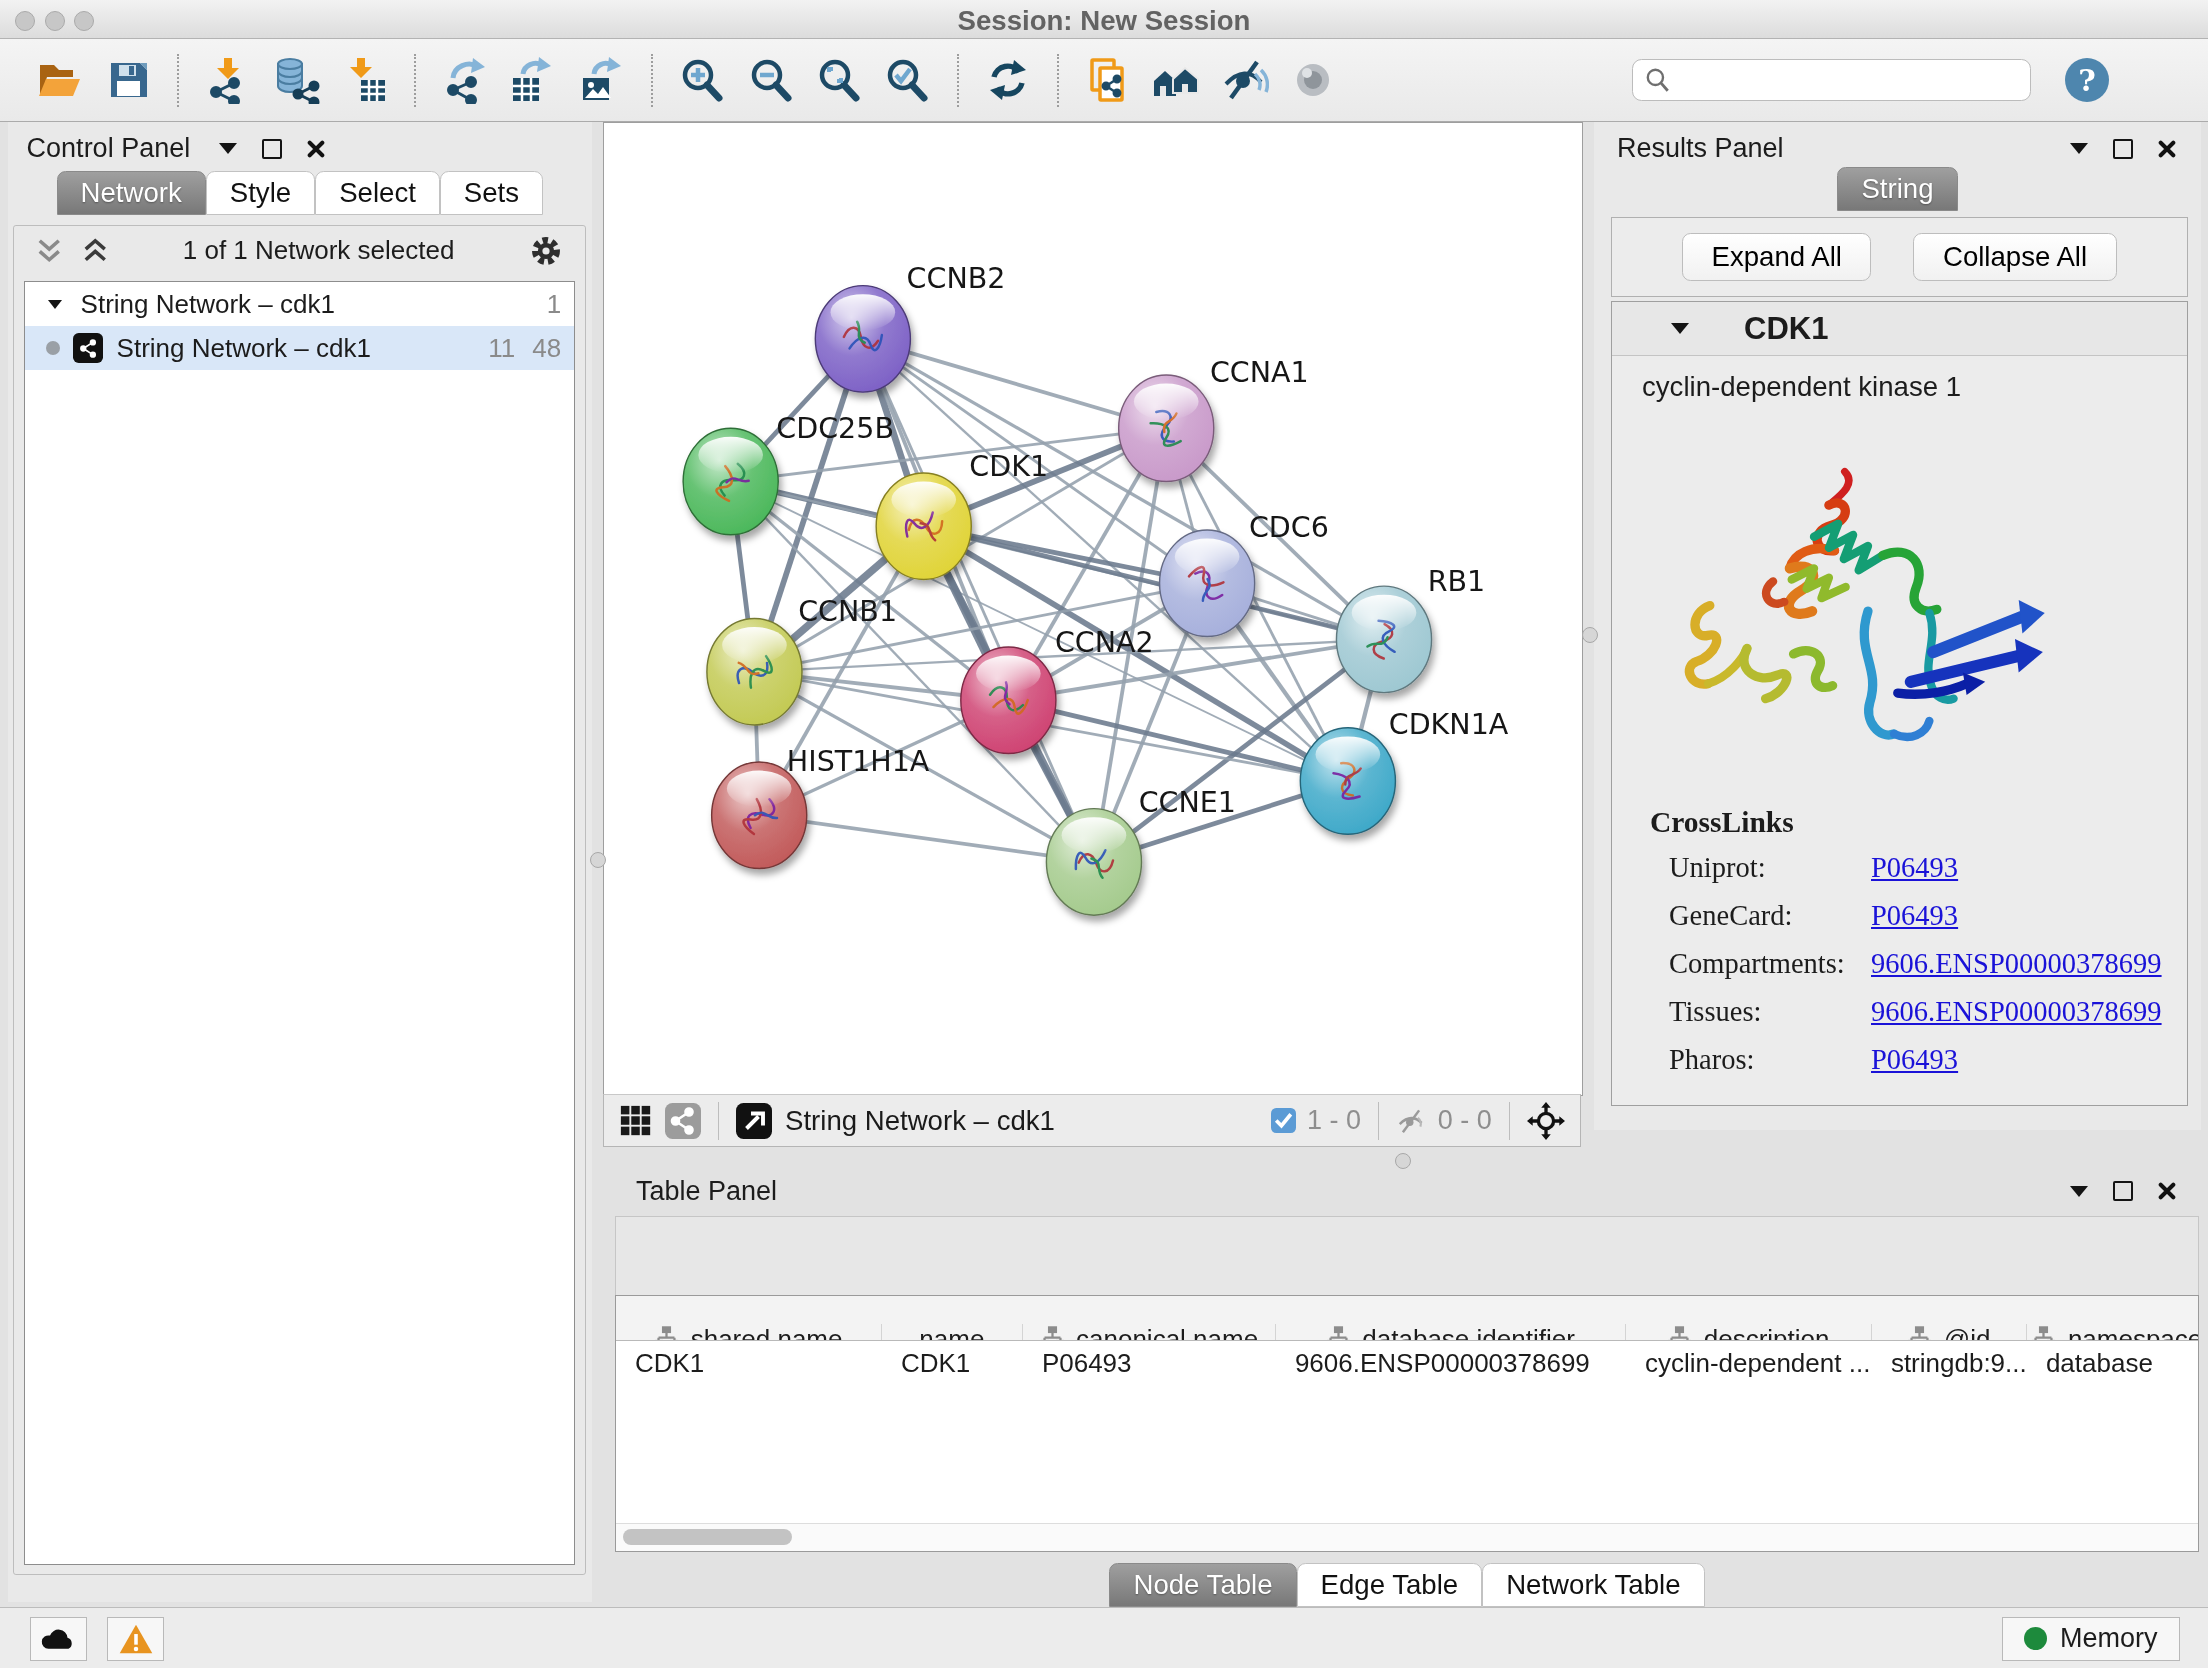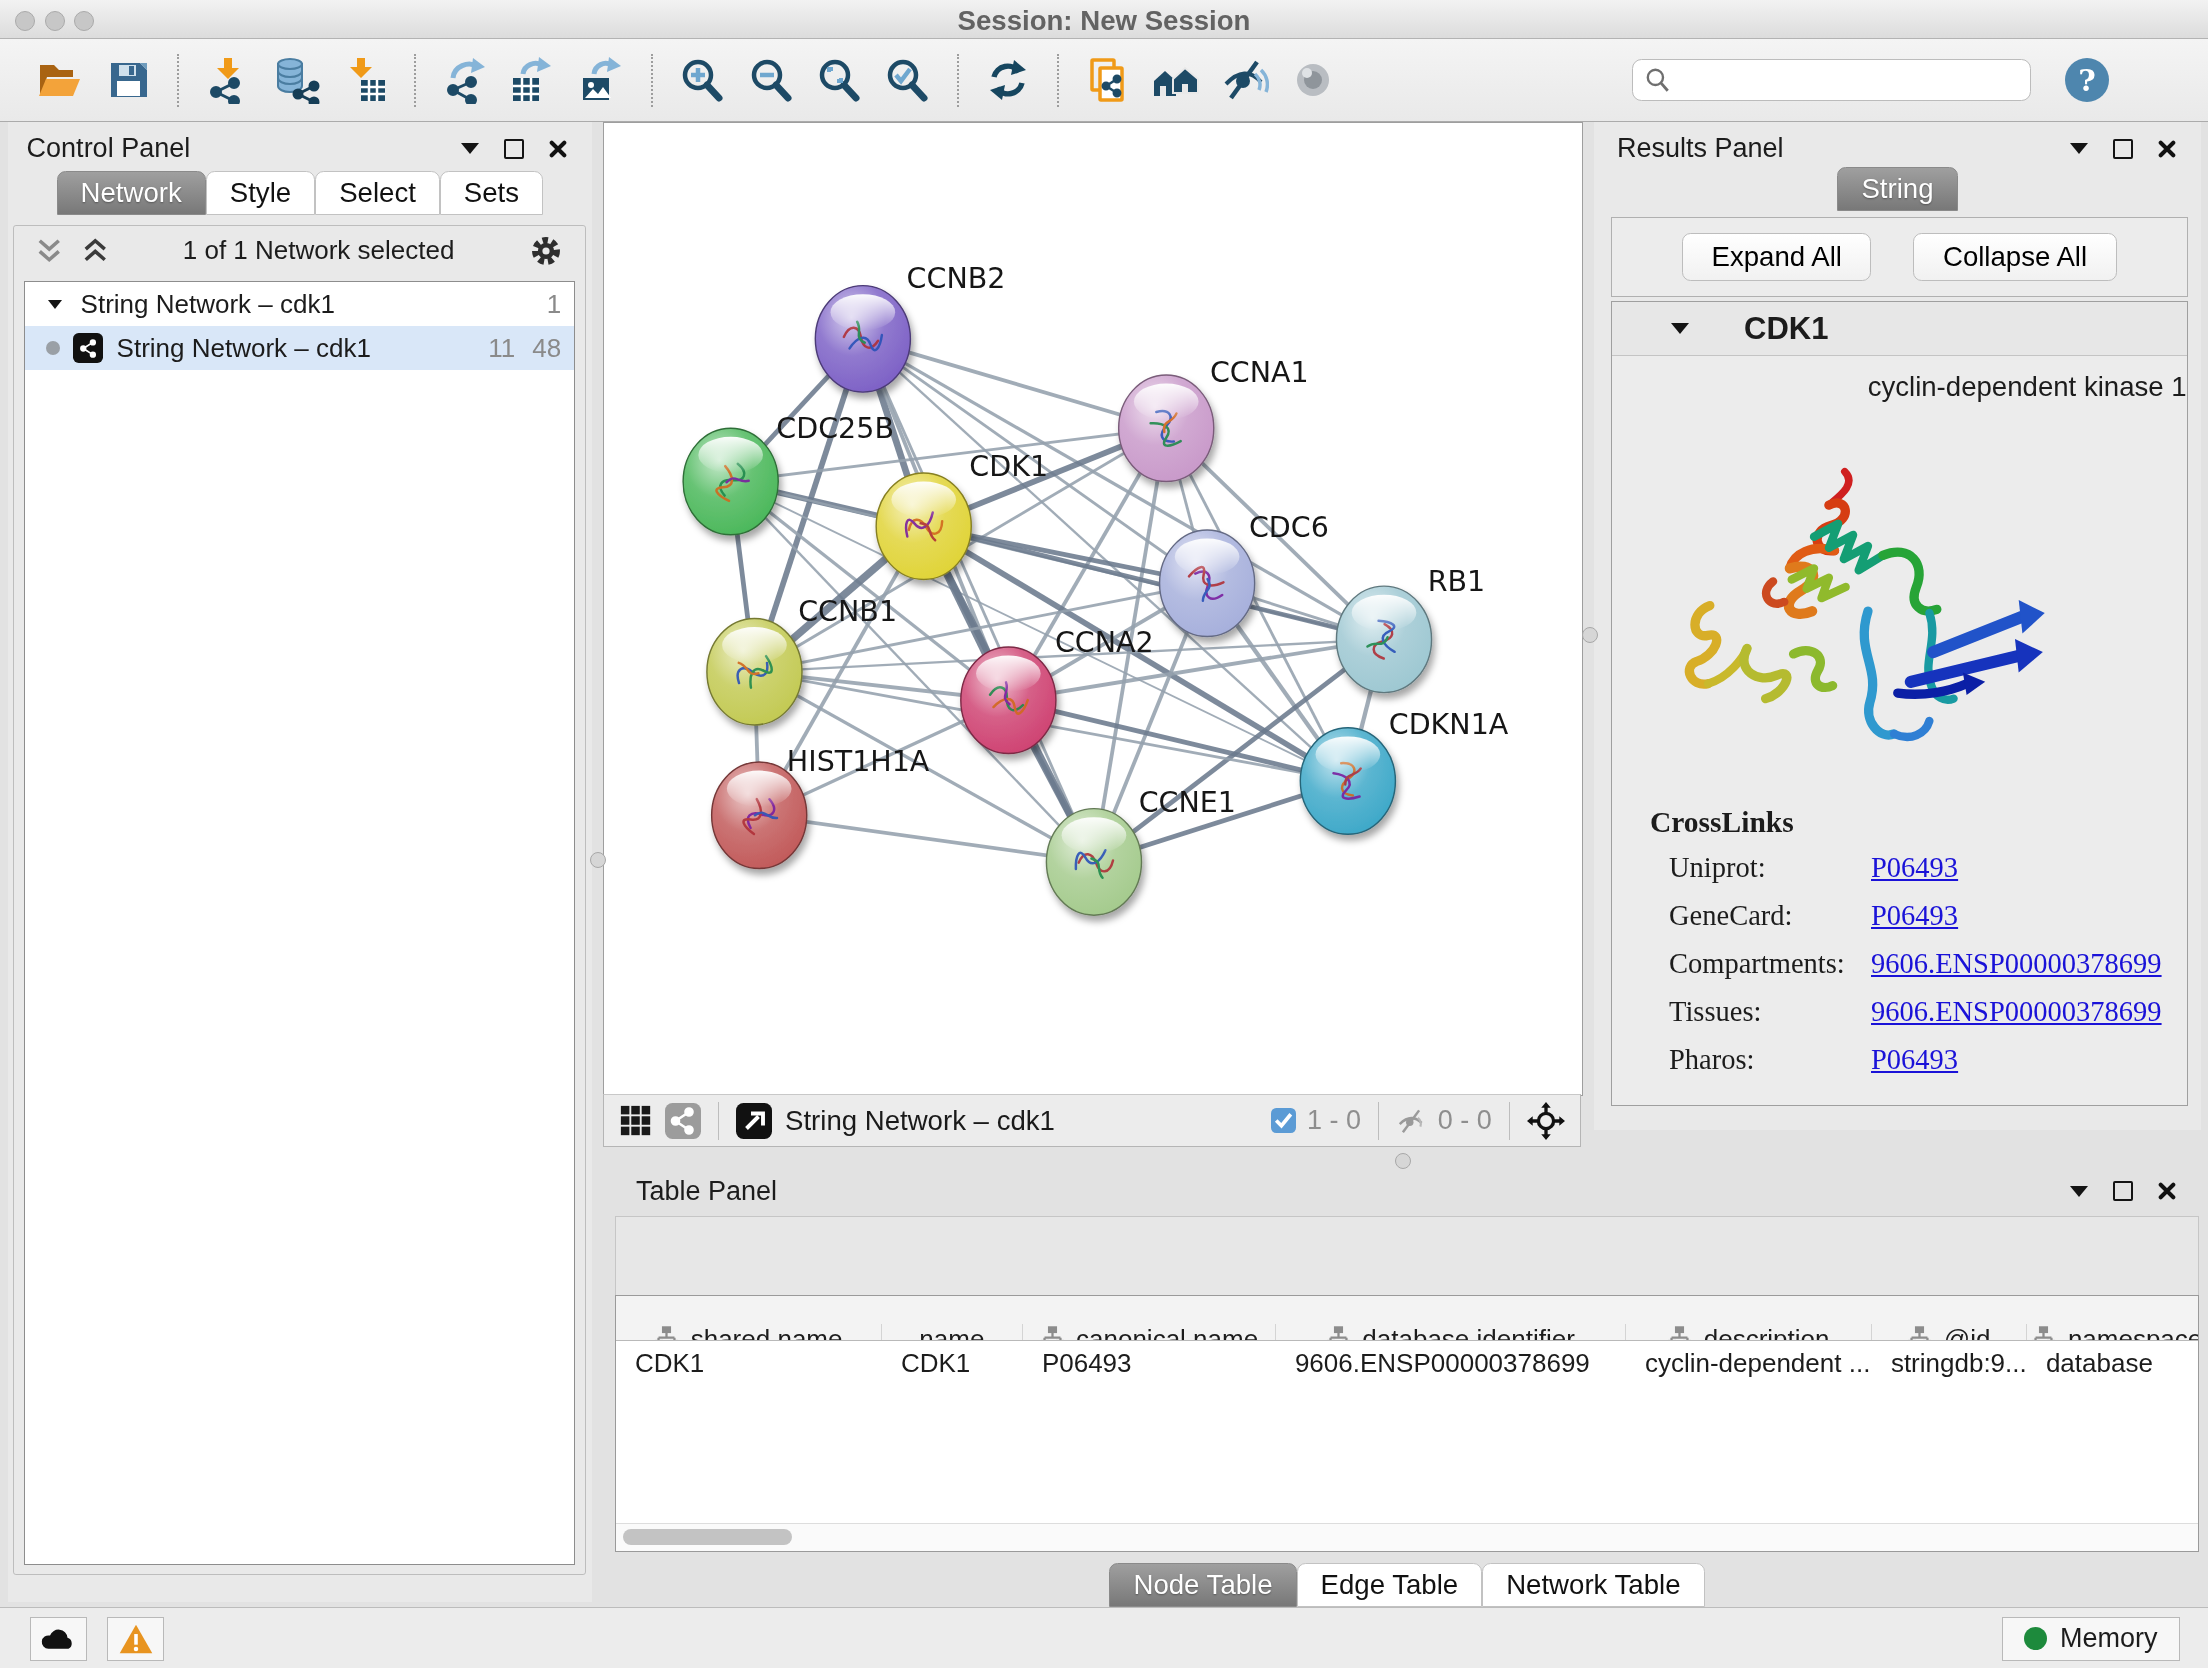--- a/index.html
+++ b/index.html
@@ -38,21 +38,21 @@
     border-top:11.4px solid #141414;}
   .float-ico{width:16px;height:16px;border:2.9px solid #141414;border-radius:1.9px;}
   .x-ico svg{width:18px;height:18px;display:block;}
   
   .tab{background:#fff;border:1px solid #c2c2c2;border-radius:8.6px 8.6px 0 0;
     padding:4.8px 23px;font-size:27.6px;color:#111;position:relative;top:1px;}
   .tab.active{background:linear-gradient(#9f9f9f,#787878);color:#fff;border-color:#8a8a8a;
     text-shadow:0 1px 1.9px rgba(0,0,0,.35);}
   
   #control-panel{position:absolute;left:7.6px;top:0;width:584px;height:1480px;background:#e9e9e9;}
-  #cp-head{display:flex;align-items:center;justify-content:space-between;
+  #cp-head{display:flex;align-items:center;
     padding:11.4px 25px 5.7px 19px;gap:29px;}
   #cp-tabs{display:flex;margin-left:49px;}
   #cp-body{position:absolute;left:5.7px;right:5.7px;top:103px;bottom:27px;
     border:1px solid #bdbdbd;background:#e9e9e9;border-radius:2.9px;}
   #cp-toolrow{display:flex;align-items:center;height:49px;padding:0 21px;}
   #cp-toolrow .grow{flex:1;text-align:center;font-size:26px;}
   #net-tree{position:absolute;left:9.5px;right:9.5px;top:55px;bottom:9.5px;
     background:#fff;border:1.9px solid #8d8d8d;}
   .tree-row{display:flex;align-items:center;height:44px;font-size:26px;padding:0 13.3px;}
   .tree-row .cnt{color:#8a8a8a;margin-left:17px;}
@@ -79,21 +79,21 @@
   #rp-box1{position:absolute;left:17px;right:13.3px;top:95px;height:78px;border:1px solid #b0b0b0;
     background:#ececec;display:flex;align-items:center;justify-content:center;gap:42px;}
   .rp-btn{background:linear-gradient(#ffffff,#f1f1f1);border:1px solid #bdbdbd;border-radius:8.6px;
     font-size:27.6px;padding:6.7px 28.5px;}
   #rp-box2{position:absolute;left:17px;right:13.3px;top:179px;height:803px;border:1px solid #9f9f9f;
     background:#ececec;}
   #rp-sec-head{height:53px;border-bottom:1px solid #c4c4c4;background:#e7e7e7;
     display:flex;align-items:center;}
   #rp-sec-head .tri-down{margin-left:59px;}
   #rp-protein-name{font-size:31px;font-weight:bold;margin-left:55px;}
-  #rp-desc{font-size:27.6px;margin:15px 0 12px 30px;text-align:right;}
+  #rp-desc{font-size:27.6px;margin:15px 0 12px 30px;}
   #rp-structure{position:absolute;left:42px;top:108px;}
   #rp-crosslinks{position:absolute;left:38px;top:504px;right:19px;
     font-family:"Liberation Serif","DejaVu Serif",serif;font-size:28.5px;}
   #rp-crosslinks h3{font-size:29.5px;margin:0 0 13.3px 0;}
   .cl-row{display:flex;margin:0 0 16px 19px;}
   .cl-label{width:202px;}
   .cl-row a{color:#1a12d8;text-decoration:underline;}
   
   #table-panel{position:absolute;left:613px;top:1048px;width:1588px;height:436px;}
   #tp-head{display:flex;align-items:center;justify-content:space-between;padding:5.7px 25px 3.8px 23px;}

